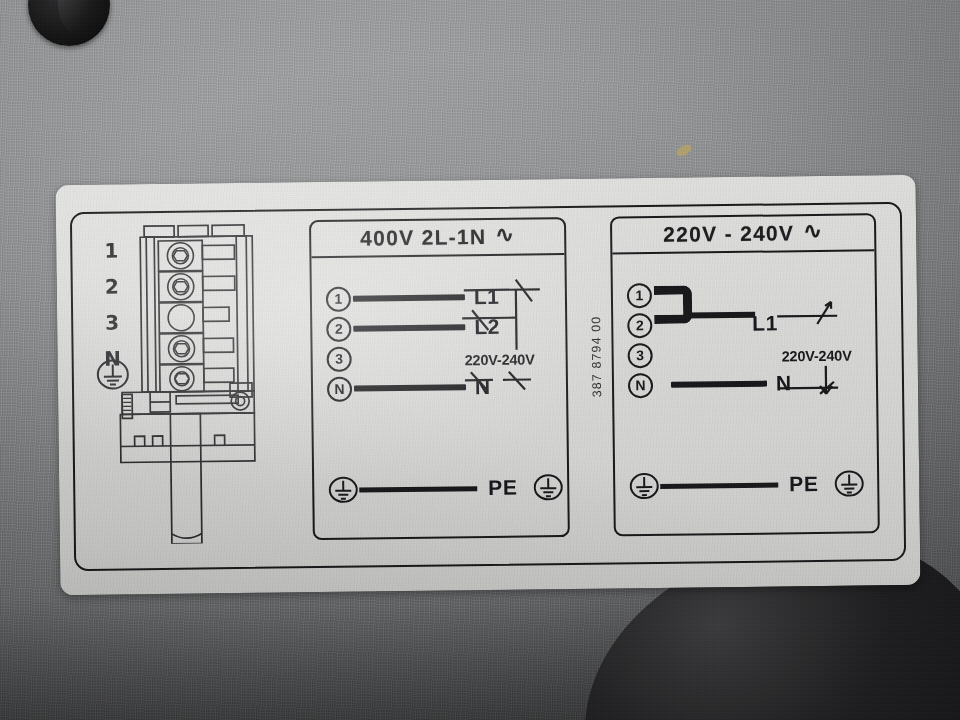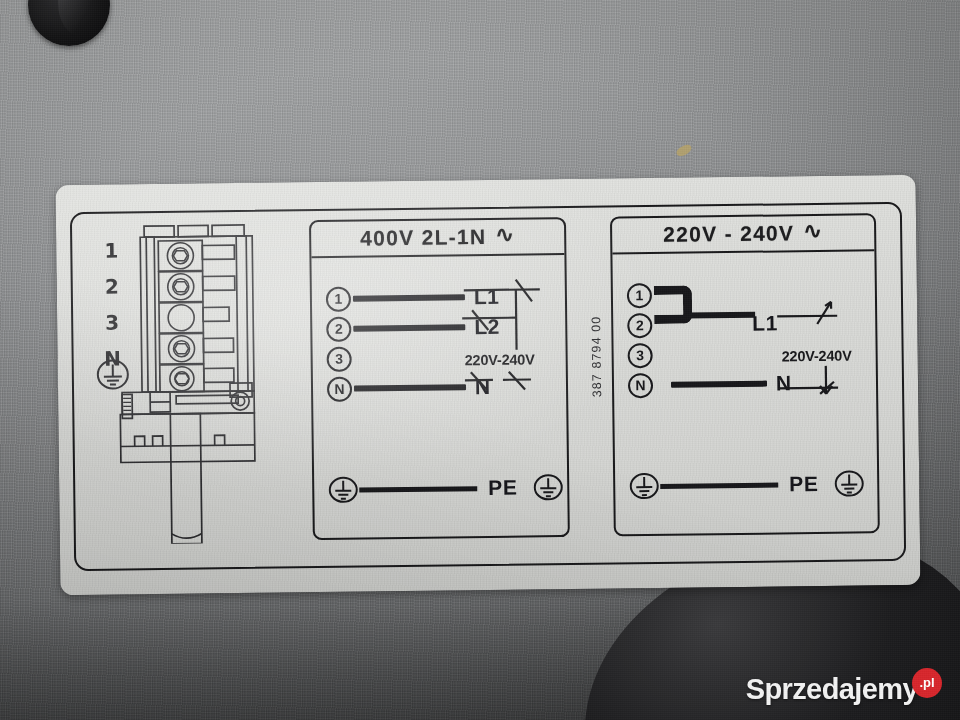--- a/index.html
+++ b/index.html
@@ -558,19 +558,15 @@
             </g>
           </svg>
         </div>
 
       </div>
     </div>
 
     <div class="label-shade"></div>
   </div>
 
-  <div class="watermark">
-    <span>Sprzedajemy</span>
-    <span class="wm-badge">.pl</span>
-  </div>
 
   <div class="grain"></div>
 </div>
 
 </body></html>

